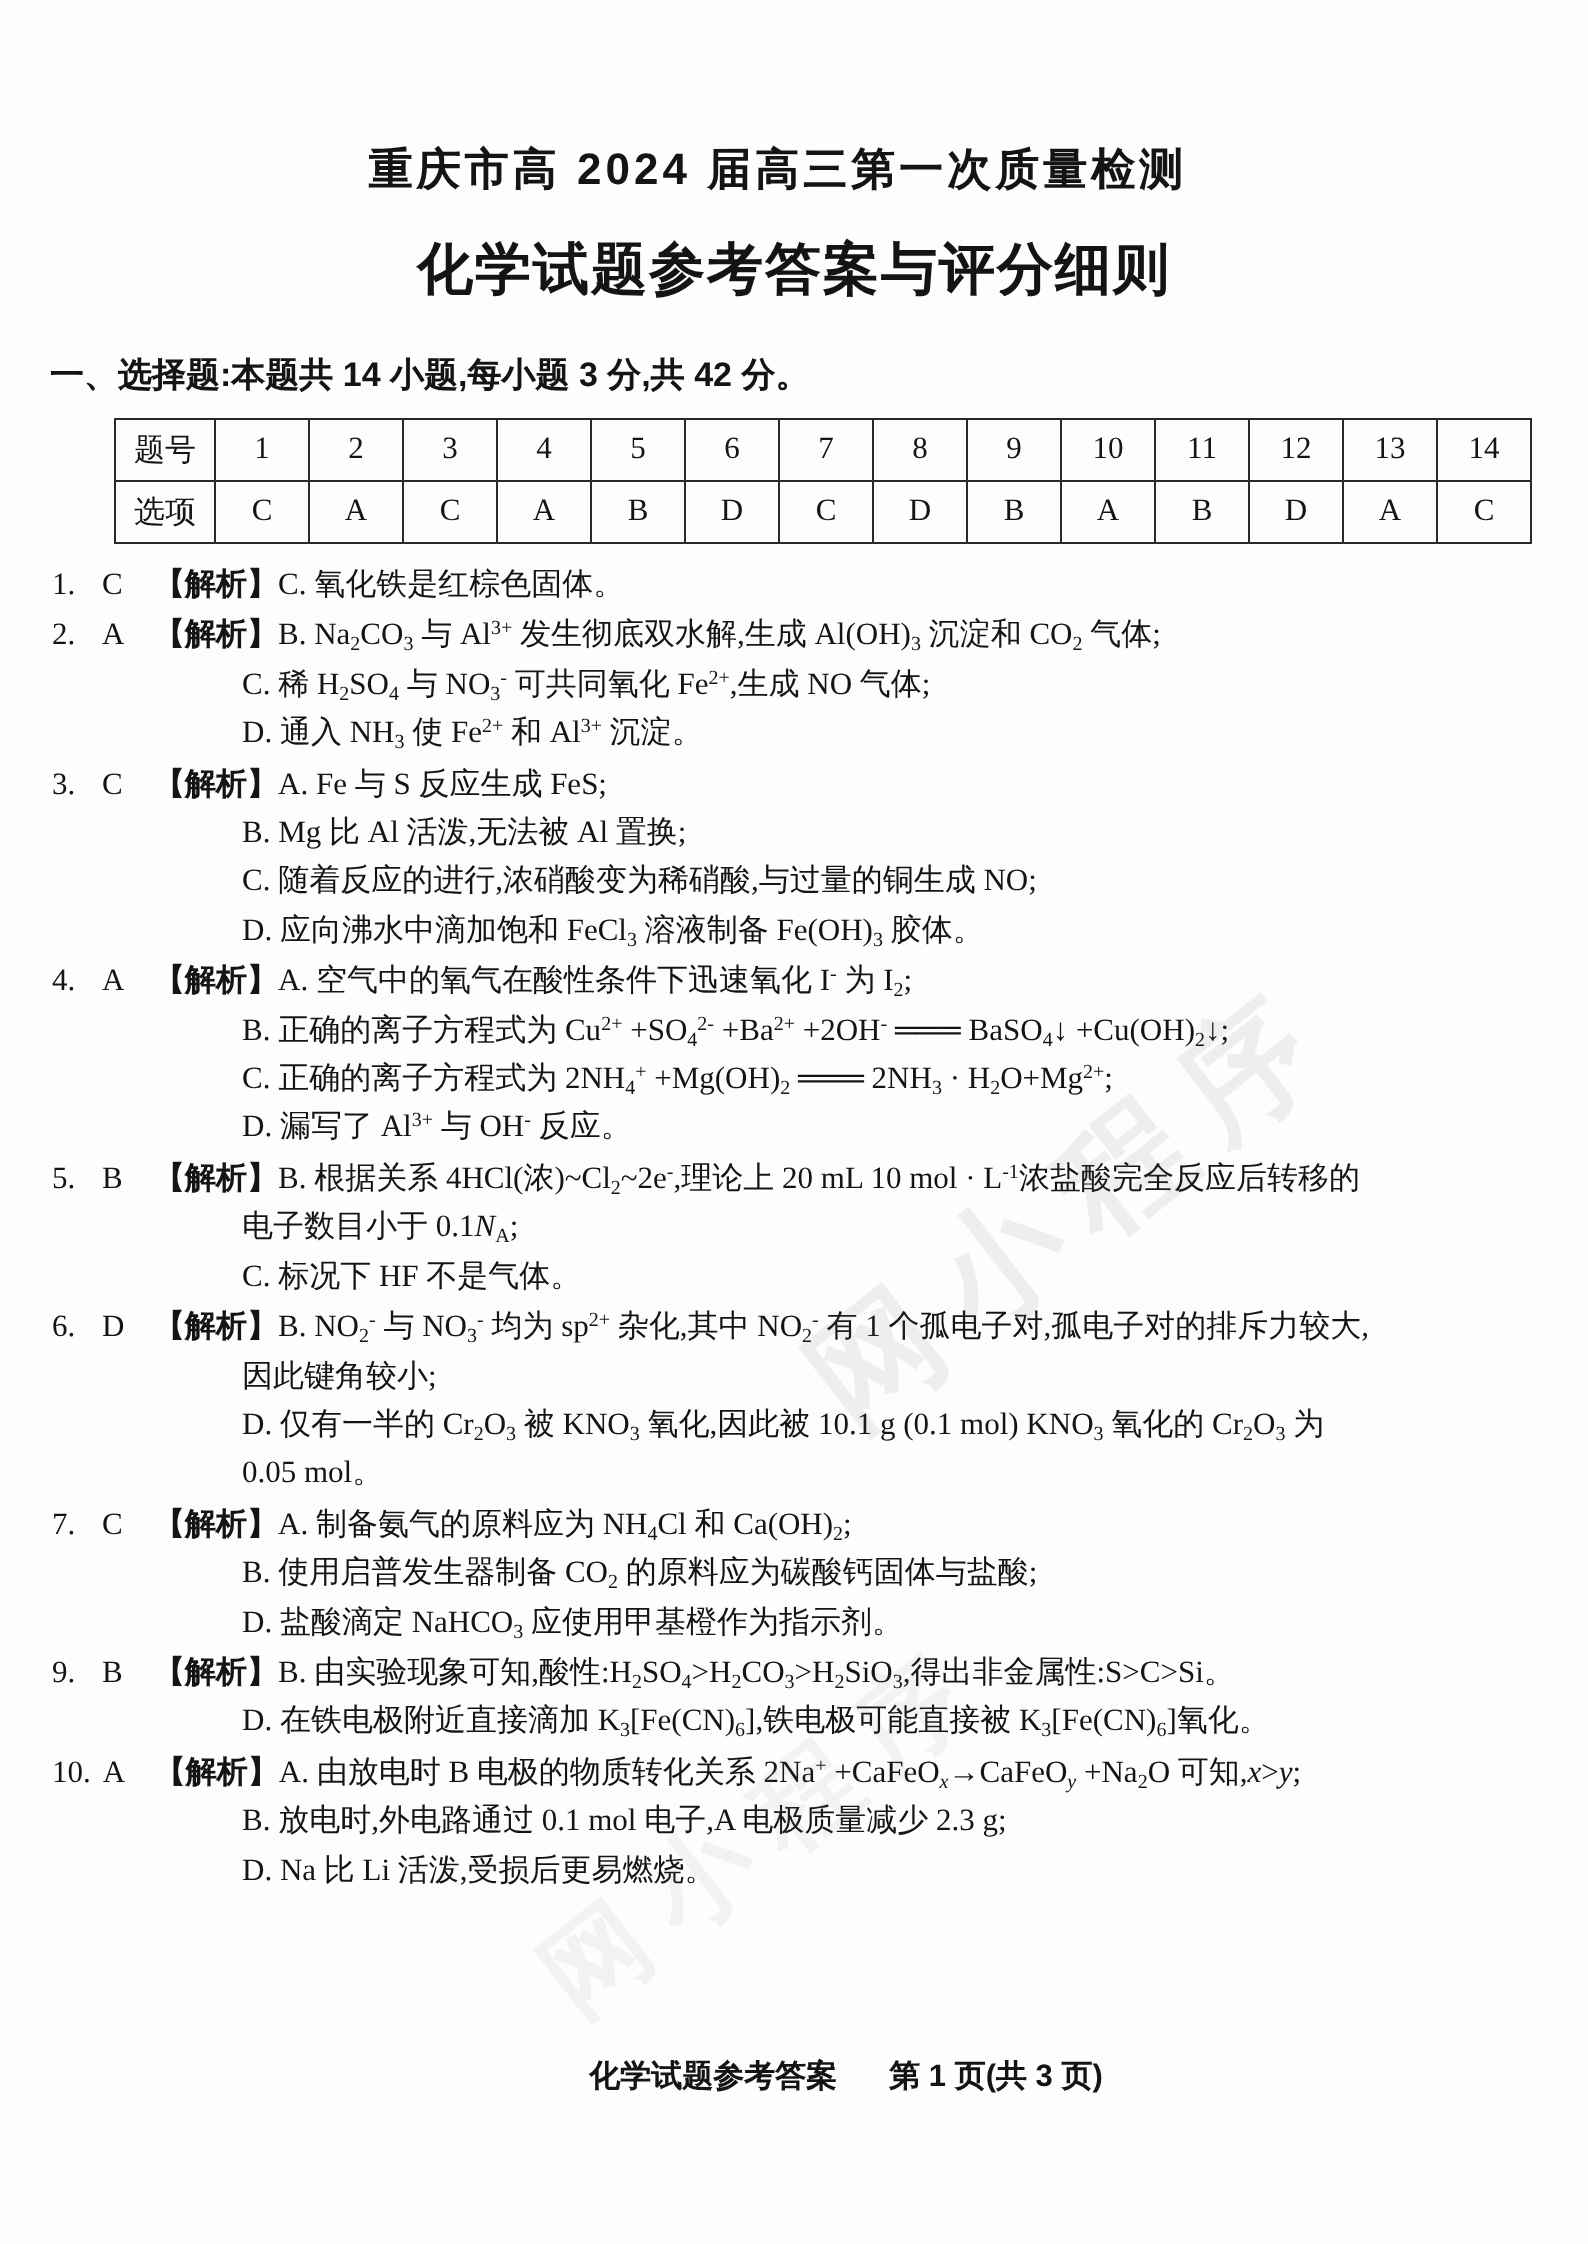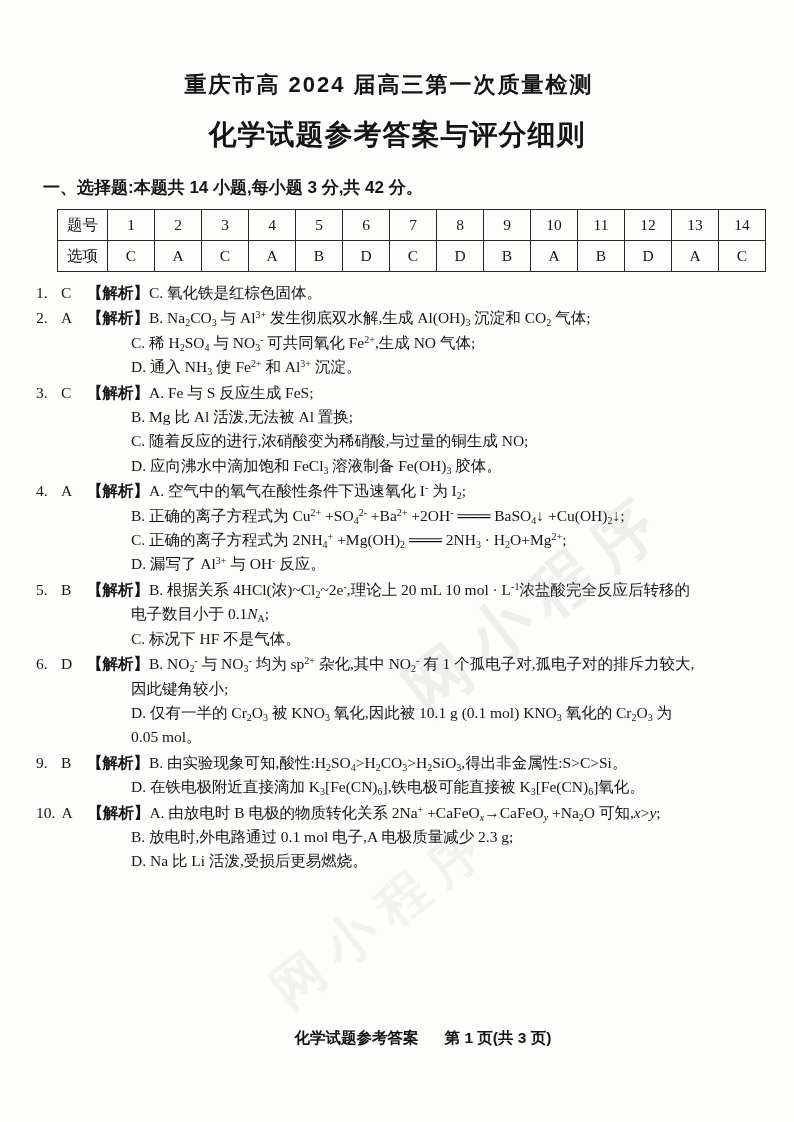--- a/index.html
+++ b/index.html
@@ -34,38 +34,38 @@
     letter-spacing:2px;
   }
   .subtitle{
     margin:16px 0 0 0;
     text-align:center;
     font-family:"Liberation Sans","DejaVu Sans",sans-serif;
     font-size:28px;font-weight:bold;
     letter-spacing:1px;
   }
   .section-heading{
-    margin:22px 0 0 43px;
+    margin:22px 0 0 25px;
     font-family:"Liberation Sans","DejaVu Sans",sans-serif;
     font-size:17px;font-weight:bold;
   }
   table.answer-table{
     border-collapse:collapse;
     margin:10px 0 6px 57px;
     table-layout:fixed;
   }
   table.answer-table th, table.answer-table td{
     border:1.5px solid #2a2a2a;
     width:46px;height:30px;
     text-align:center;vertical-align:middle;
     font-weight:normal;font-size:15.5px;
     padding:0;
   }
   table.answer-table th.rowhead{width:49px;}
-  #explanations{padding:3px 8px 0 36px;}
+  #explanations{padding:3px 8px 0 26px;}
   .exp-block{margin-bottom:1px;}
   .exp-line{line-height:24.4px;white-space:nowrap;}
   .exp-num{display:inline-block;min-width:19px;}
   .exp-ans{display:inline-block;min-width:26px;padding-left:6px;}
   .exp-label{
     font-family:"Liberation Sans","DejaVu Sans",sans-serif;
     font-weight:bold;
   }
   .exp-cont{padding-left:95px;}
   sup,sub{font-size:10px;line-height:0;vertical-align:baseline;position:relative;}
@@ -157,20 +157,25 @@
         <div class="exp-line exp-cont">电子数目小于 0.1<i>N</i><sub>A</sub>;</div>
         <div class="exp-line exp-cont">C. 标况下 HF 不是气体。</div>
       </div>
       <div class="exp-block">
         <div class="exp-line exp-first"><span class="exp-num">6.</span><span class="exp-ans">D</span><span class="exp-label">【解析】</span><span class="exp-text">B. NO<sub>2</sub><sup>-</sup> 与 NO<sub>3</sub><sup>-</sup> 均为 sp<sup>2+</sup> 杂化,其中 NO<sub>2</sub><sup>-</sup> 有 1 个孤电子对,孤电子对的排斥力较大,</span></div>
         <div class="exp-line exp-cont">因此键角较小;</div>
         <div class="exp-line exp-cont">D. 仅有一半的 Cr<sub>2</sub>O<sub>3</sub> 被 KNO<sub>3</sub> 氧化,因此被 10.1 g (0.1 mol) KNO<sub>3</sub> 氧化的 Cr<sub>2</sub>O<sub>3</sub> 为</div>
         <div class="exp-line exp-cont">0.05 mol。</div>
       </div>
       <div class="exp-block">
+        <div class="exp-line exp-first"><span class="exp-num">7.</span><span class="exp-ans">C</span><span class="exp-label">【解析】</span><span class="exp-text">A. 制备氨气的原料应为 NH<sub>4</sub>Cl 和 Ca(OH)<sub>2</sub>;</span></div>
+        <div class="exp-line exp-cont">B. 使用启普发生器制备 CO<sub>2</sub> 的原料应为碳酸钙固体与盐酸;</div>
+        <div class="exp-line exp-cont">D. 盐酸滴定 NaHCO<sub>3</sub> 应使用甲基橙作为指示剂。</div>
+      </div>
+      <div class="exp-block">
         <div class="exp-line exp-first"><span class="exp-num">9.</span><span class="exp-ans">B</span><span class="exp-label">【解析】</span><span class="exp-text">B. 由实验现象可知,酸性:H<sub>2</sub>SO<sub>4</sub>&gt;H<sub>2</sub>CO<sub>3</sub>&gt;H<sub>2</sub>SiO<sub>3</sub>,得出非金属性:S&gt;C&gt;Si。</span></div>
         <div class="exp-line exp-cont">D. 在铁电极附近直接滴加 K<sub>3</sub>[Fe(CN)<sub>6</sub>],铁电极可能直接被 K<sub>3</sub>[Fe(CN)<sub>6</sub>]氧化。</div>
       </div>
       <div class="exp-block">
         <div class="exp-line exp-first"><span class="exp-num">10.</span><span class="exp-ans">A</span><span class="exp-label">【解析】</span><span class="exp-text">A. 由放电时 B 电极的物质转化关系 2Na<sup>+</sup> +CaFeO<sub><i>x</i></sub>→CaFeO<sub><i>y</i></sub> +Na<sub>2</sub>O 可知,<i>x</i>&gt;<i>y</i>;</span></div>
         <div class="exp-line exp-cont">B. 放电时,外电路通过 0.1 mol 电子,A 电极质量减少 2.3 g;</div>
         <div class="exp-line exp-cont">D. Na 比 Li 活泼,受损后更易燃烧。</div>
       </div>
     </div>
 

